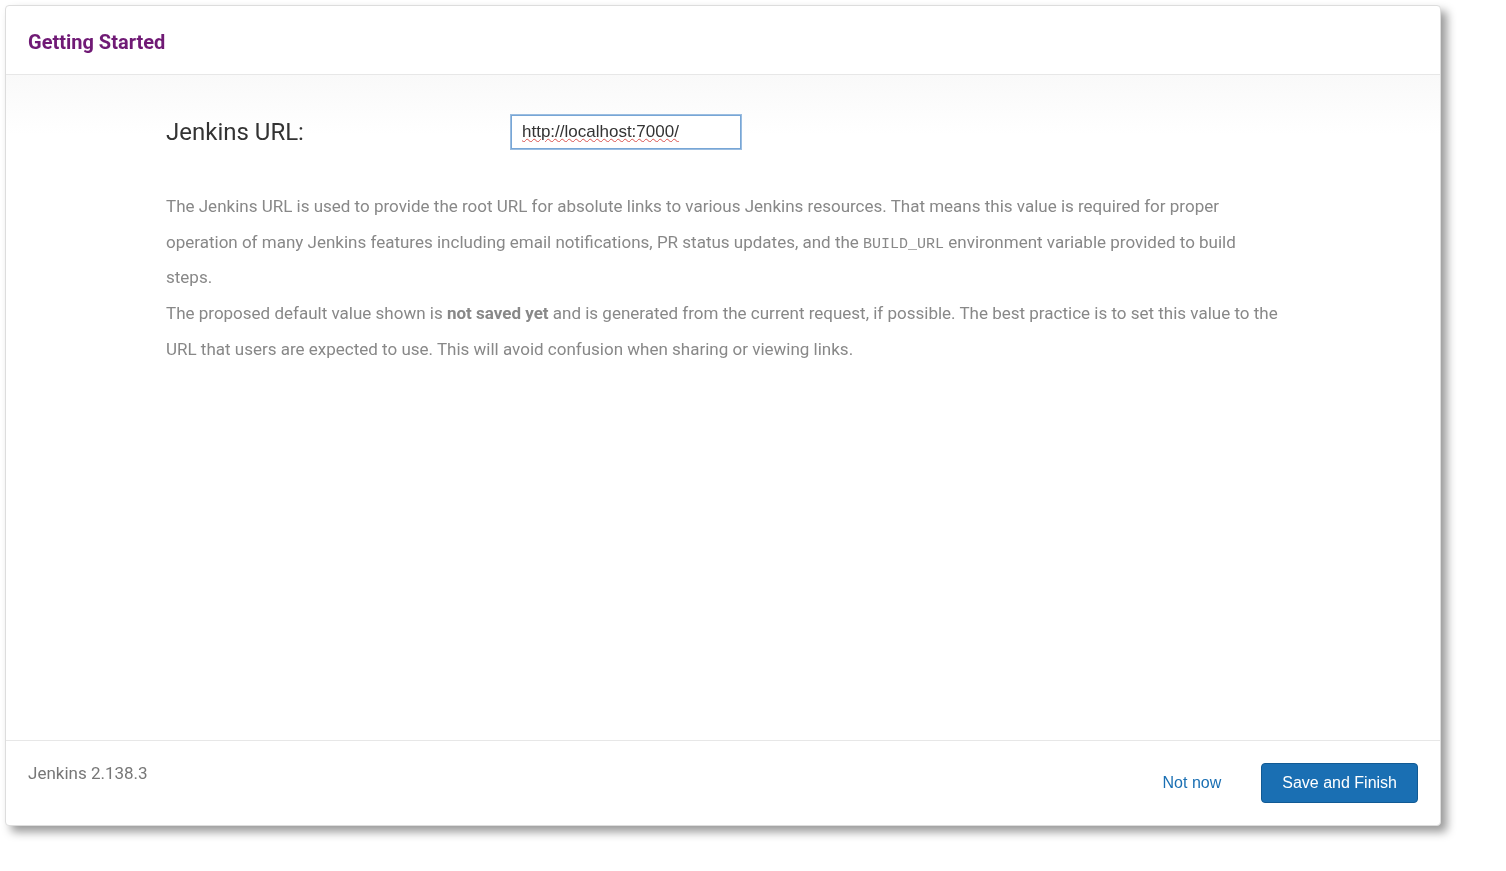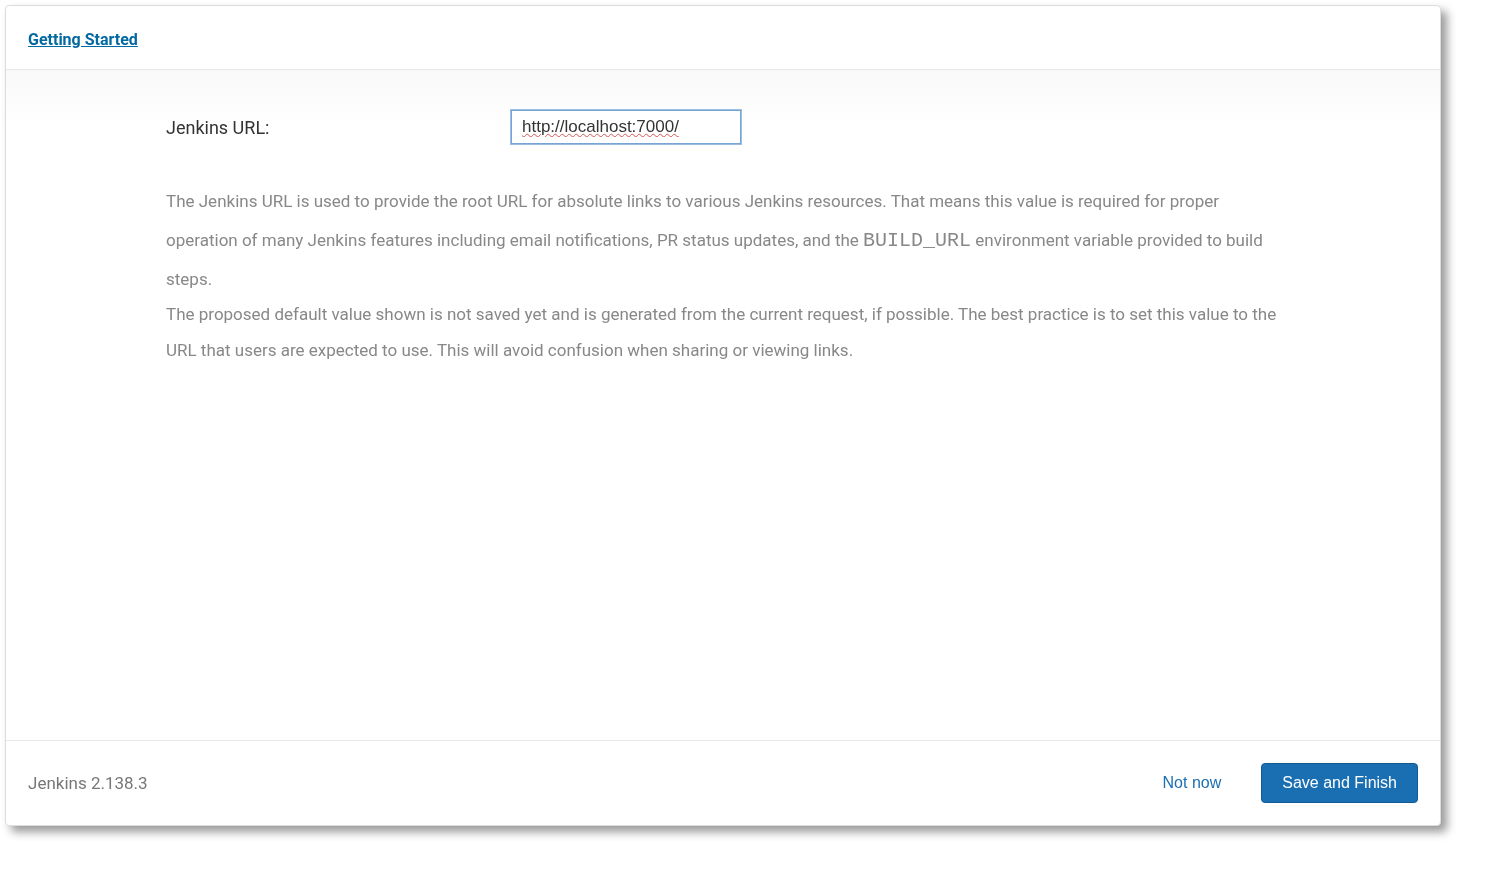--- a/index.html
+++ b/index.html
@@ -30,24 +30,23 @@
       display: flex;
       flex-direction: column;
     }
 
     .header {
       padding: 24px 22px 20px 22px;
       border-bottom: 1px solid #e7e7e7;
     }
 
     .header-title {
-      font-size: 16px;
+      font-size: 20px;
       font-weight: 700;
-      color: #0369a1;
-      text-decoration: underline;
+      color: #701a75;
     }
 
     .content {
       flex: 1;
       background: linear-gradient(to bottom, #f9f9f9 0%, #ffffff 60px);
       padding: 40px 160px 20px 160px;
       overflow: auto;
     }
 
     .main-heading {
@@ -60,21 +59,21 @@
     }
 
     .url-row {
       display: flex;
       align-items: center;
       margin-bottom: 40px;
     }
 
     .url-label {
       width: 345px;
-      font-size: 18px;
+      font-size: 24px;
       color: #333;
     }
 
     .url-input {
       width: 230px;
       padding: 6px 10px;
       font-size: 17px;
       border: 1px solid #77a6d6;
       outline: 1px solid #9bbde0;
       color: #333;
@@ -87,34 +86,33 @@
 
     .description p {
       font-size: 17px;
       color: #888;
       line-height: 2.1;
       margin-bottom: 0;
     }
 
     .description code {
       font-family: "SFMono-Regular", Consolas, "Liberation Mono", Menlo, monospace;
-      font-size: 20px;
+      font-size: 15px;
       color: #888;
     }
 
     .description b {
-      font-weight: 400;
+      font-weight: 700;
       color: #888;
     }
 
     .footer {
       border-top: 1px solid #e7e7e7;
       padding: 22px 22px;
       display: flex;
-      align-items: center;
     }
 
     .version {
       font-size: 17px;
       color: #777;
     }
 
     .footer-spacer {
       flex: 1;
     }

